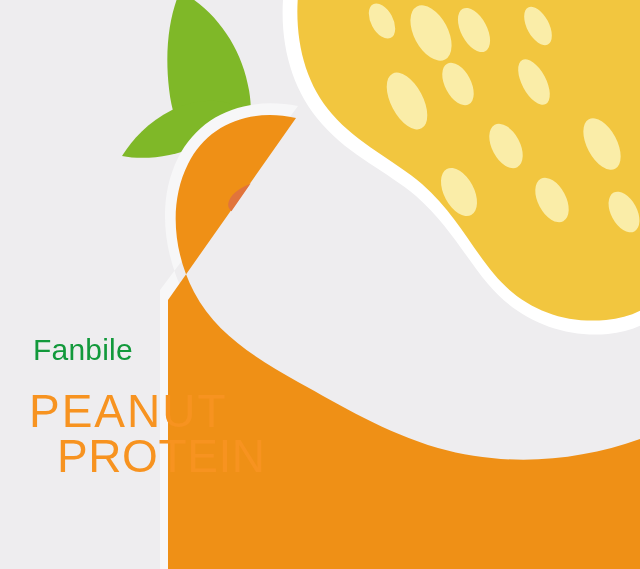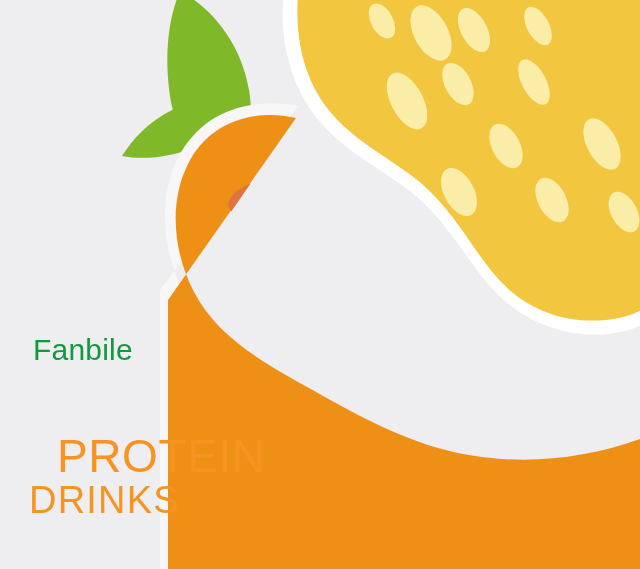--- a/index.html
+++ b/index.html
@@ -196,19 +196,19 @@
         <ellipse cx="560" cy="426" rx="25" ry="15" fill="#e1743c" transform="rotate(-18 560 426)"></ellipse>
         <ellipse cx="384" cy="349" rx="25" ry="14" fill="#e1743c" transform="rotate(-20 384 349)"></ellipse>
         <ellipse cx="311" cy="300" rx="24" ry="14" fill="#e1743c" transform="rotate(-20 311 300)"></ellipse>
       </g>
     </g>
   </svg>
 
   <div class="text-block">
     <div class="brand">Fanbile</div>
 
+    <div class="headline headline-1">PEANUT</div>
 
     <div class="headline headline-2">PROTEIN</div>
 
-    <div class="headline headline-3">DRINKS</div>
   </div>
 
 </div>
 
 </body></html>

